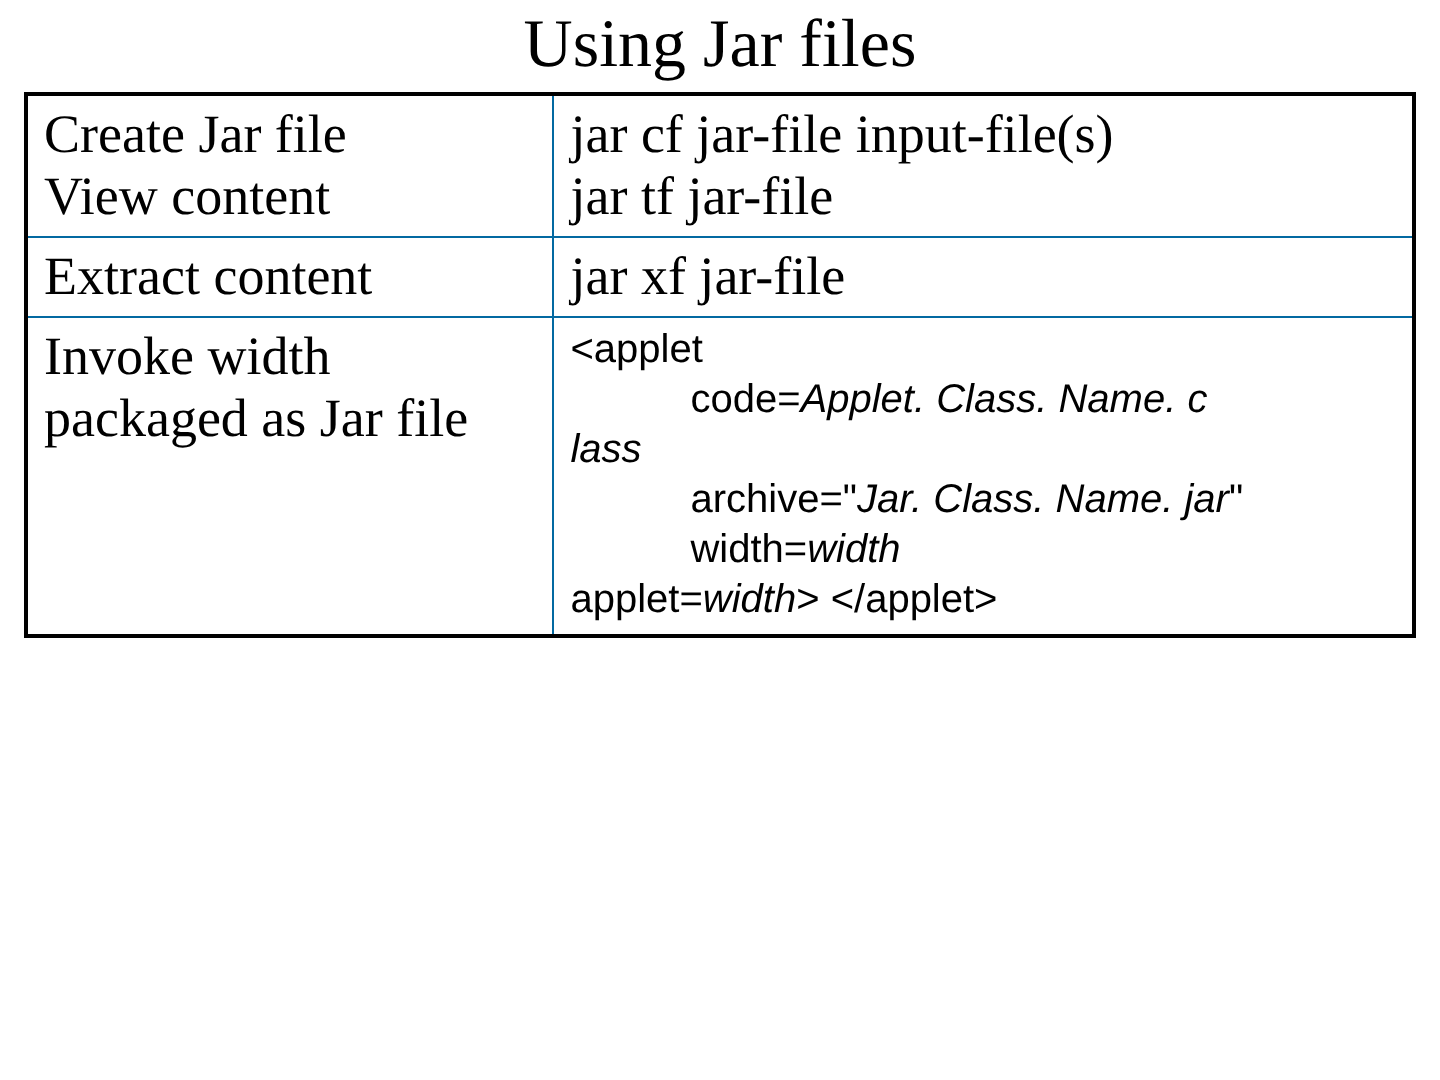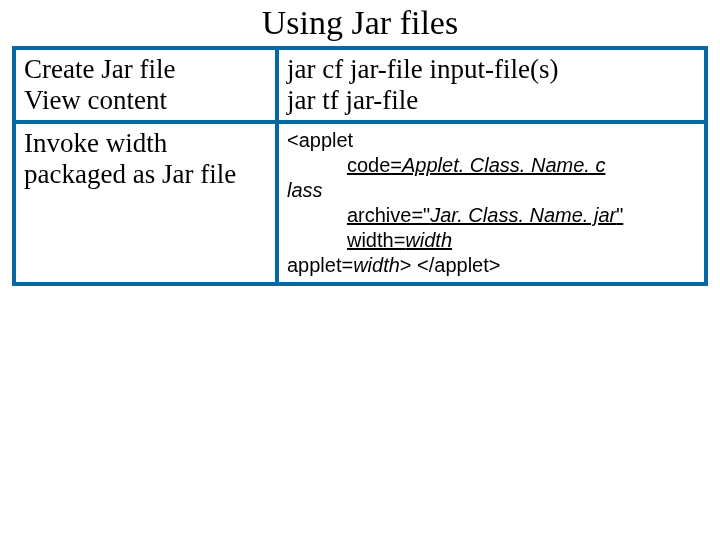--- a/index.html
+++ b/index.html
@@ -23,37 +23,37 @@
     margin: 0 0 4px 0;
     font-weight: normal;
   }
   table.jar {
     border-collapse: collapse;
     width: 100%;
     table-layout: fixed;
     border: 2px solid #000;
   }
   table.jar td {
-    border: 4px solid #0369a1;
+    border: 1px solid #0369a1;
     vertical-align: top;
     padding: 4px 8px 4px 8px;
     font-size: 27px;
     line-height: 1.15;
     font-family: "Times New Roman", Times, serif;
   }
   table.jar col.left  { width: 38%; }
   table.jar col.right { width: 62%; }
   
   .applet {
     font-family: Arial, Helvetica, sans-serif;
     font-size: 20px;
     line-height: 1.25;
   }
   .applet .ital { font-style: italic; }
-  .applet .indent { padding-left: 60px; display: block; text-decoration: underline; }
+  .applet .indent { padding-left: 60px; display: block; }
   .applet .line { display: block; }
 </style>
 </head>
 <body>
 
 <div class="page">
   <h1 class="title">Using Jar files</h1>
 
   <table class="jar">
     <colgroup>
@@ -62,20 +62,24 @@
       </colgroup>
 
     <tbody>
         <tr>
       <td style="white-space:pre-line">Create Jar file
 View content</td>
       <td style="white-space:pre-line">jar cf jar-file input-file(s)
 jar tf jar-file</td>
     </tr>
 
+    <tr>
+      <td>Extract content</td>
+      <td>jar xf jar-file</td>
+    </tr>
 
 
 
     <tr>
       <td>Invoke width packaged as Jar file</td>
       <td>
         <div class="applet">
           <span class="line">&lt;applet</span>
           <span class="indent"><span>code=</span><span class="ital">Applet. Class. Name. c</span></span>
           <span class="line ital">lass</span>

